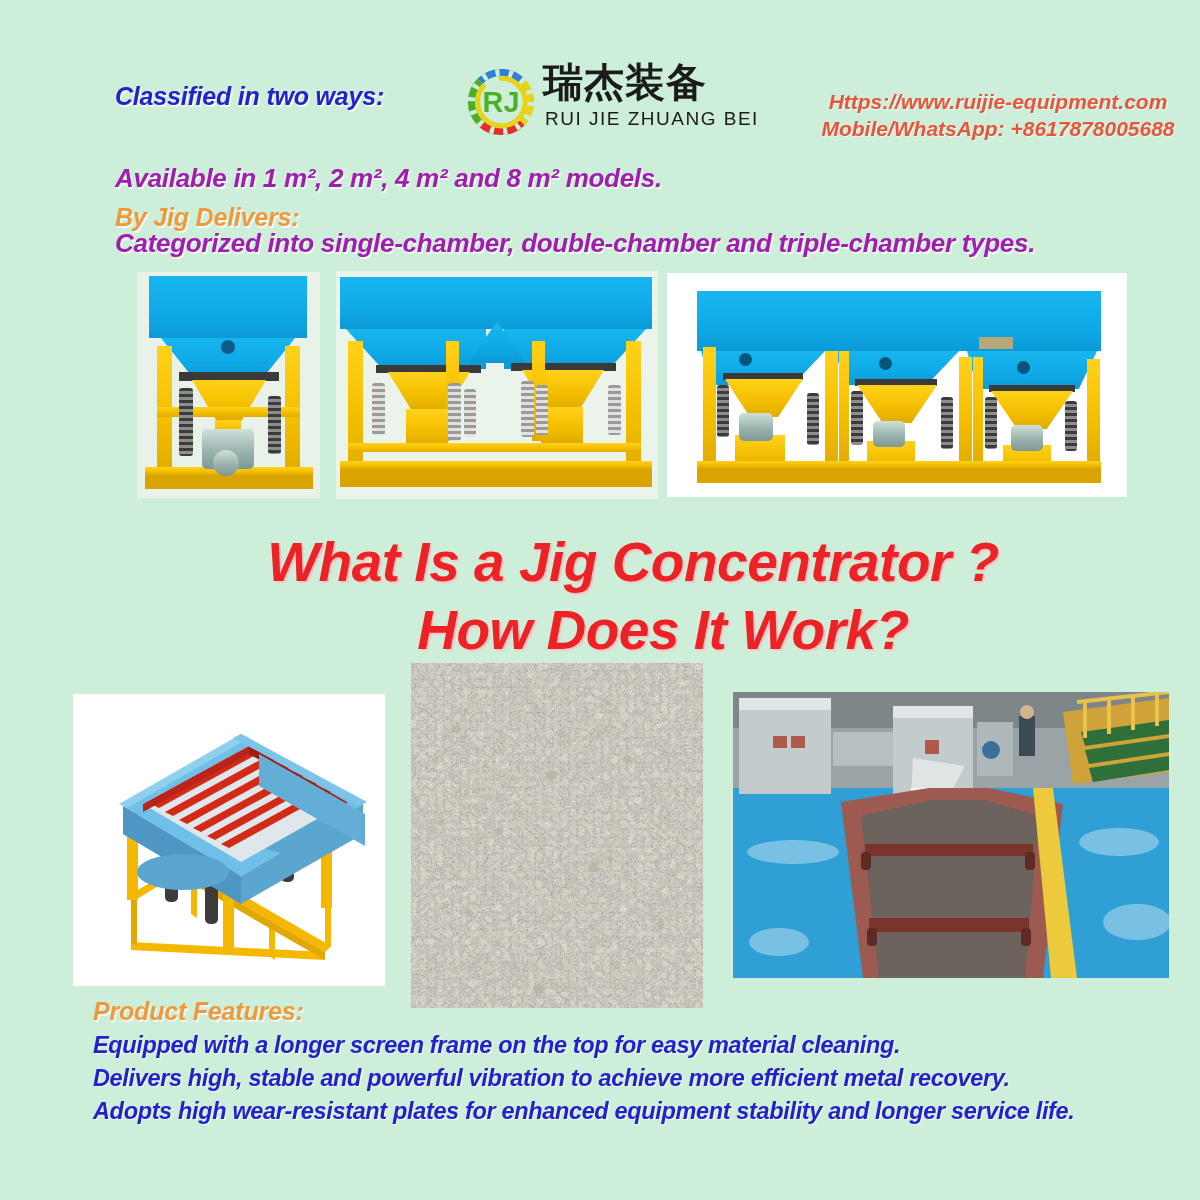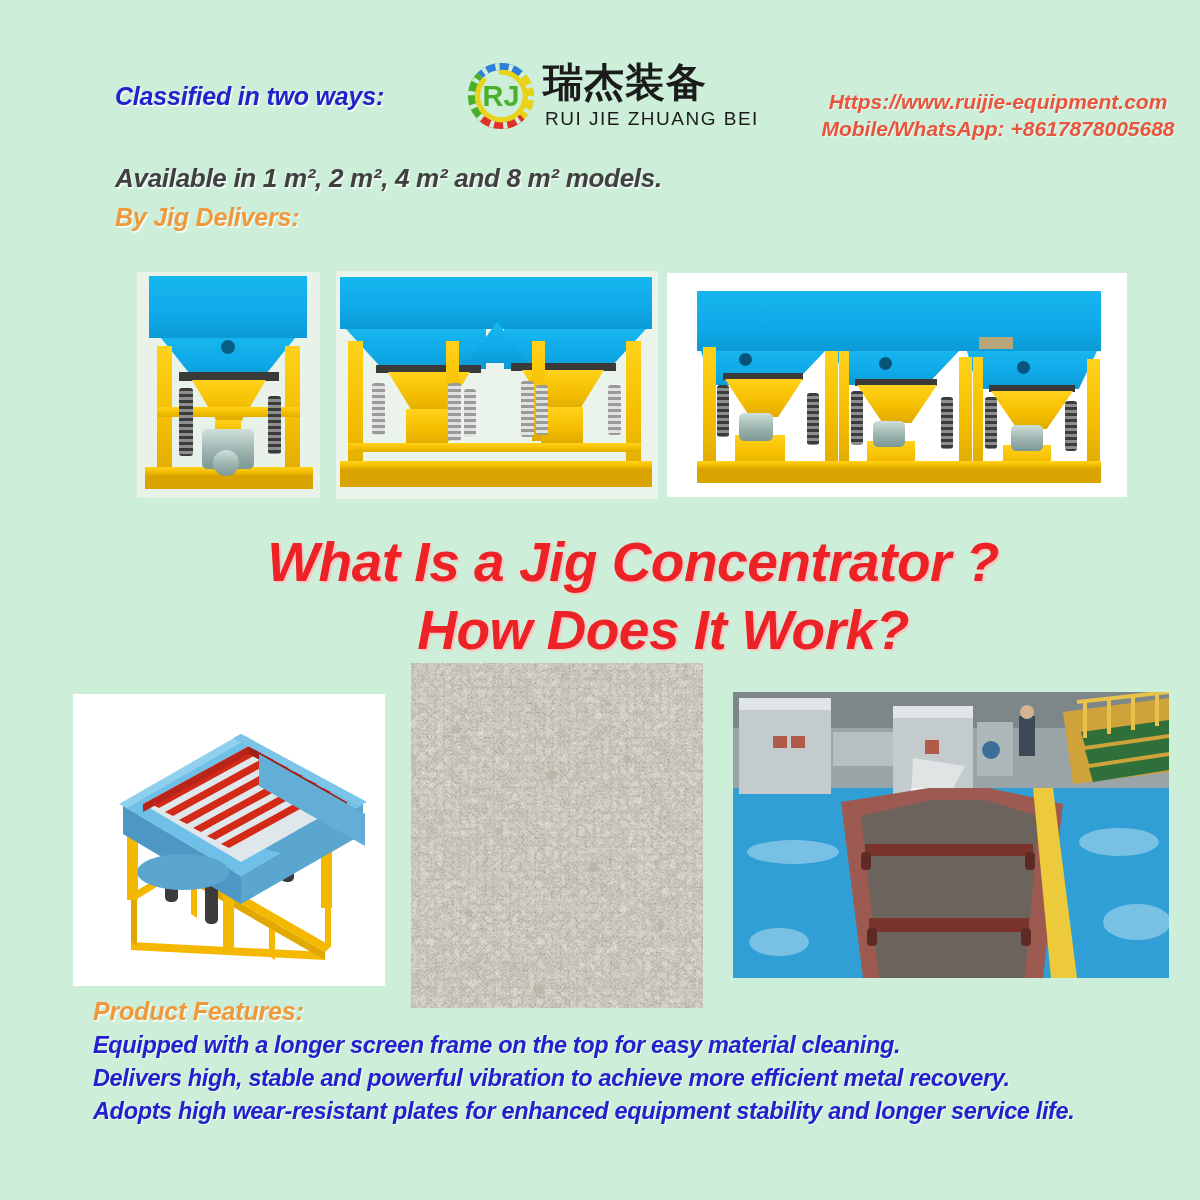--- a/index.html
+++ b/index.html
@@ -23,32 +23,32 @@
   .hdr-orange{
     position:absolute;
     font-size:25px; font-weight:bold; font-style:italic;
     color:#f0993c; letter-spacing:-.2px;
     text-shadow:1.5px 1.5px 0 rgba(255,255,255,.7);
     white-space:nowrap;
   }
   .body-purple{
     position:absolute;
     font-size:26px; font-weight:bold; font-style:italic;
-    color:#404040; letter-spacing:-.3px;
+    color:#a21caf; letter-spacing:-.3px;
     text-shadow:1.5px 1.5px 0 rgba(255,255,255,.7);
     white-space:nowrap;
   }
   #byArea{left:82px; top:123px;}
   #areaText{left:82px; top:163px;}
   #byChamber{left:82px; top:203px;}
   #chamberText{left:82px; top:228px;}
 
   
   .logo{position:absolute; left:432px; top:58px; width:285px; height:82px;}
-  .logo-mark{position:absolute;left:0;top:2px;width:72px;height:72px;}
+  .logo-mark{position:absolute;left:0;top:8px;width:72px;height:72px;}
   .logo-cn{
     position:absolute;left:78px;top:2px;
     font-size:40px;font-weight:bold;color:#1b1b1b;
     font-family:"DejaVu Sans", sans-serif;
     letter-spacing:1px;line-height:44px;white-space:nowrap;
   }
   .logo-py{
     position:absolute;left:80px;top:50px;
     font-size:19px;color:#1b1b1b;letter-spacing:1.5px;white-space:nowrap;
   }
@@ -115,20 +115,21 @@
   #f3{top:1098px;}
 </style>
 </head>
 <body>
 
 <div class="page">
 
   <div class="classified">Classified in two ways:</div>
   <div class="body-purple" id="areaText">Available in 1 m², 2 m², 4 m² and 8 m² models.</div>
   <div class="hdr-orange" id="byChamber">By Jig Delivers:</div>
+  <div class="body-purple" id="chamberText">Categorized into single-chamber, double-chamber and triple-chamber types.</div>
 
   <div class="logo">
     <div class="logo-mark">
       <svg viewBox="0 0 100 100" width="72" height="72">
         <g>
 
           <g id="teeth">
             <circle cx="50" cy="50" r="41" fill="none" stroke="#2f7ed8" stroke-width="9" stroke-dasharray="6 5" transform="rotate(-90 50 50)" stroke-dashoffset="0" pathLength="100"></circle>
           </g>
           <circle cx="50" cy="50" r="41" fill="none" stroke="#2f7ed8" stroke-width="10" stroke-dasharray="25 75" pathLength="100" transform="rotate(-135 50 50)"></circle>

